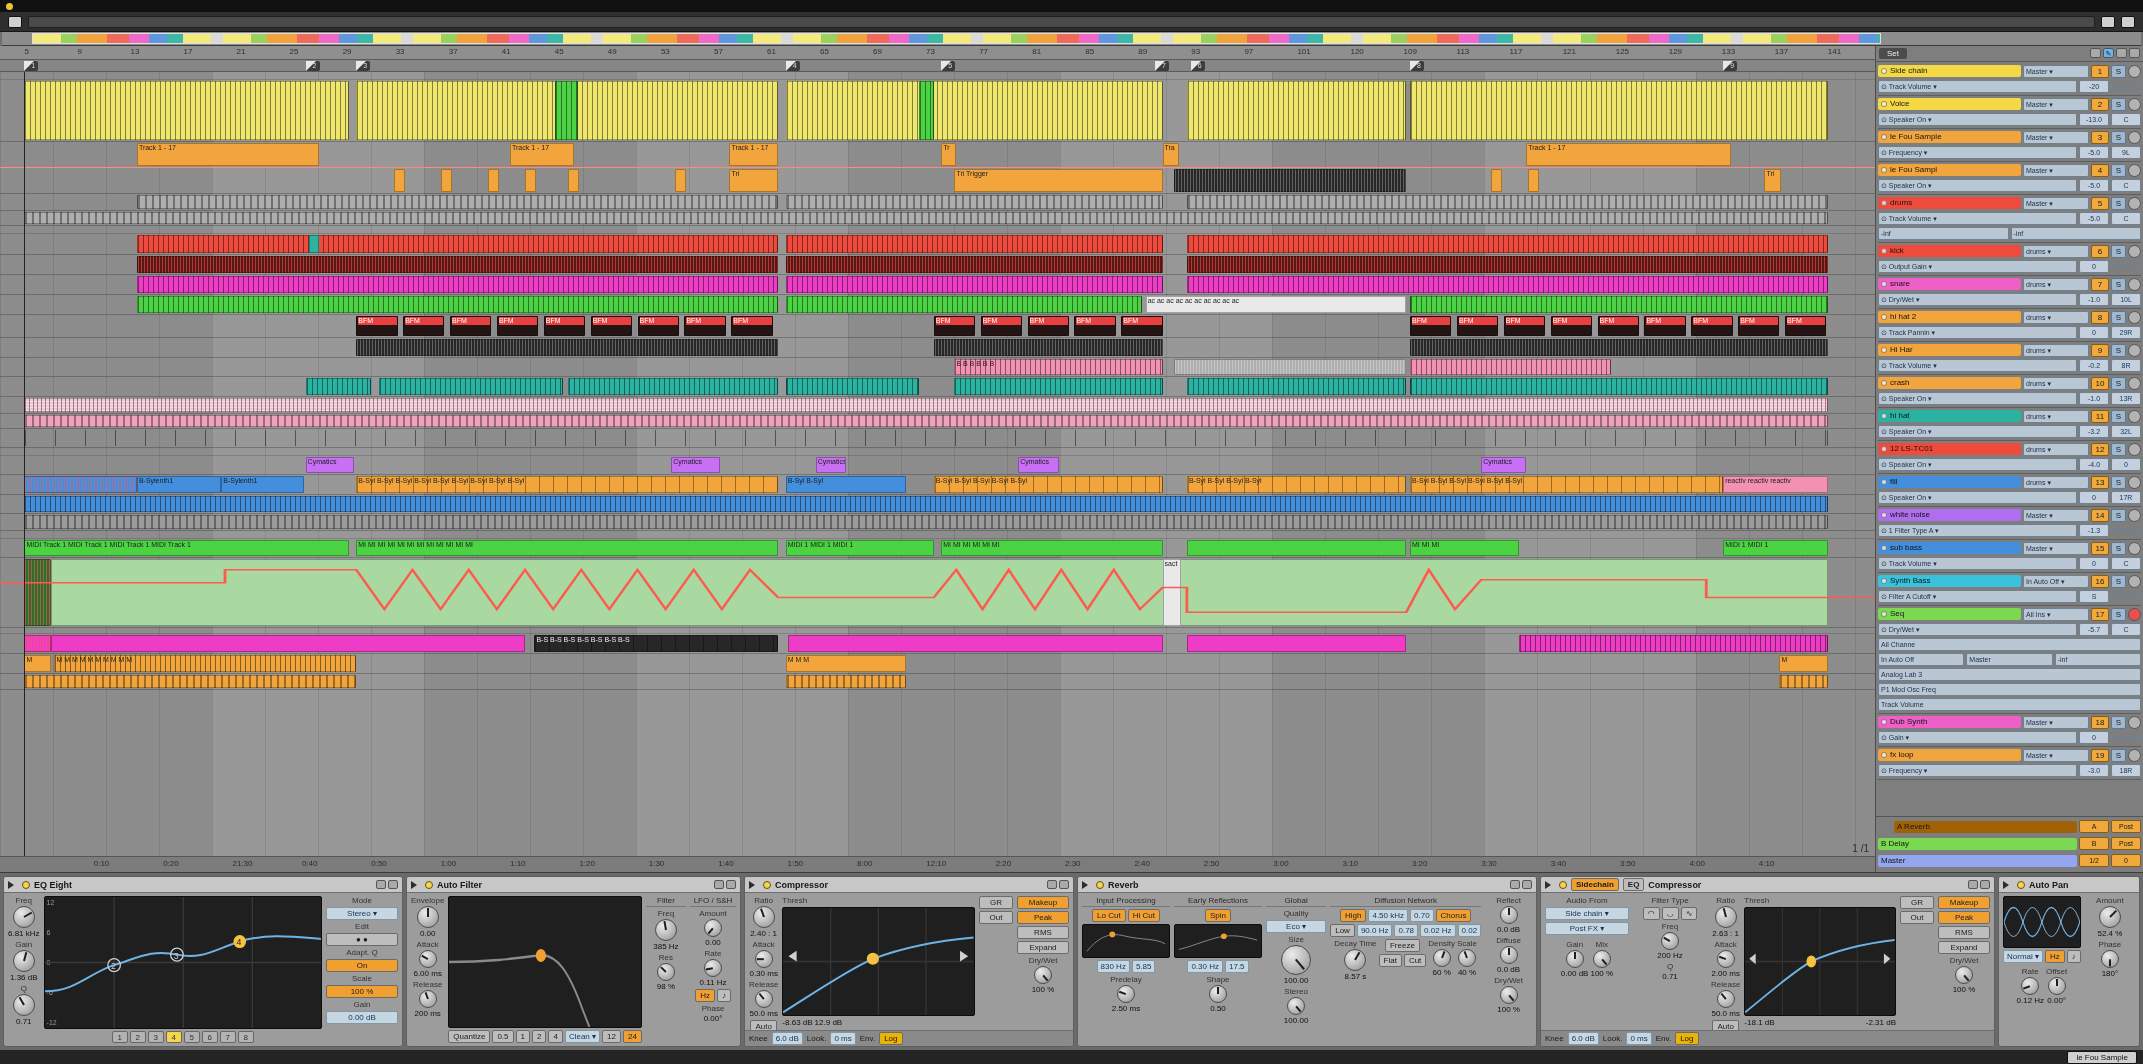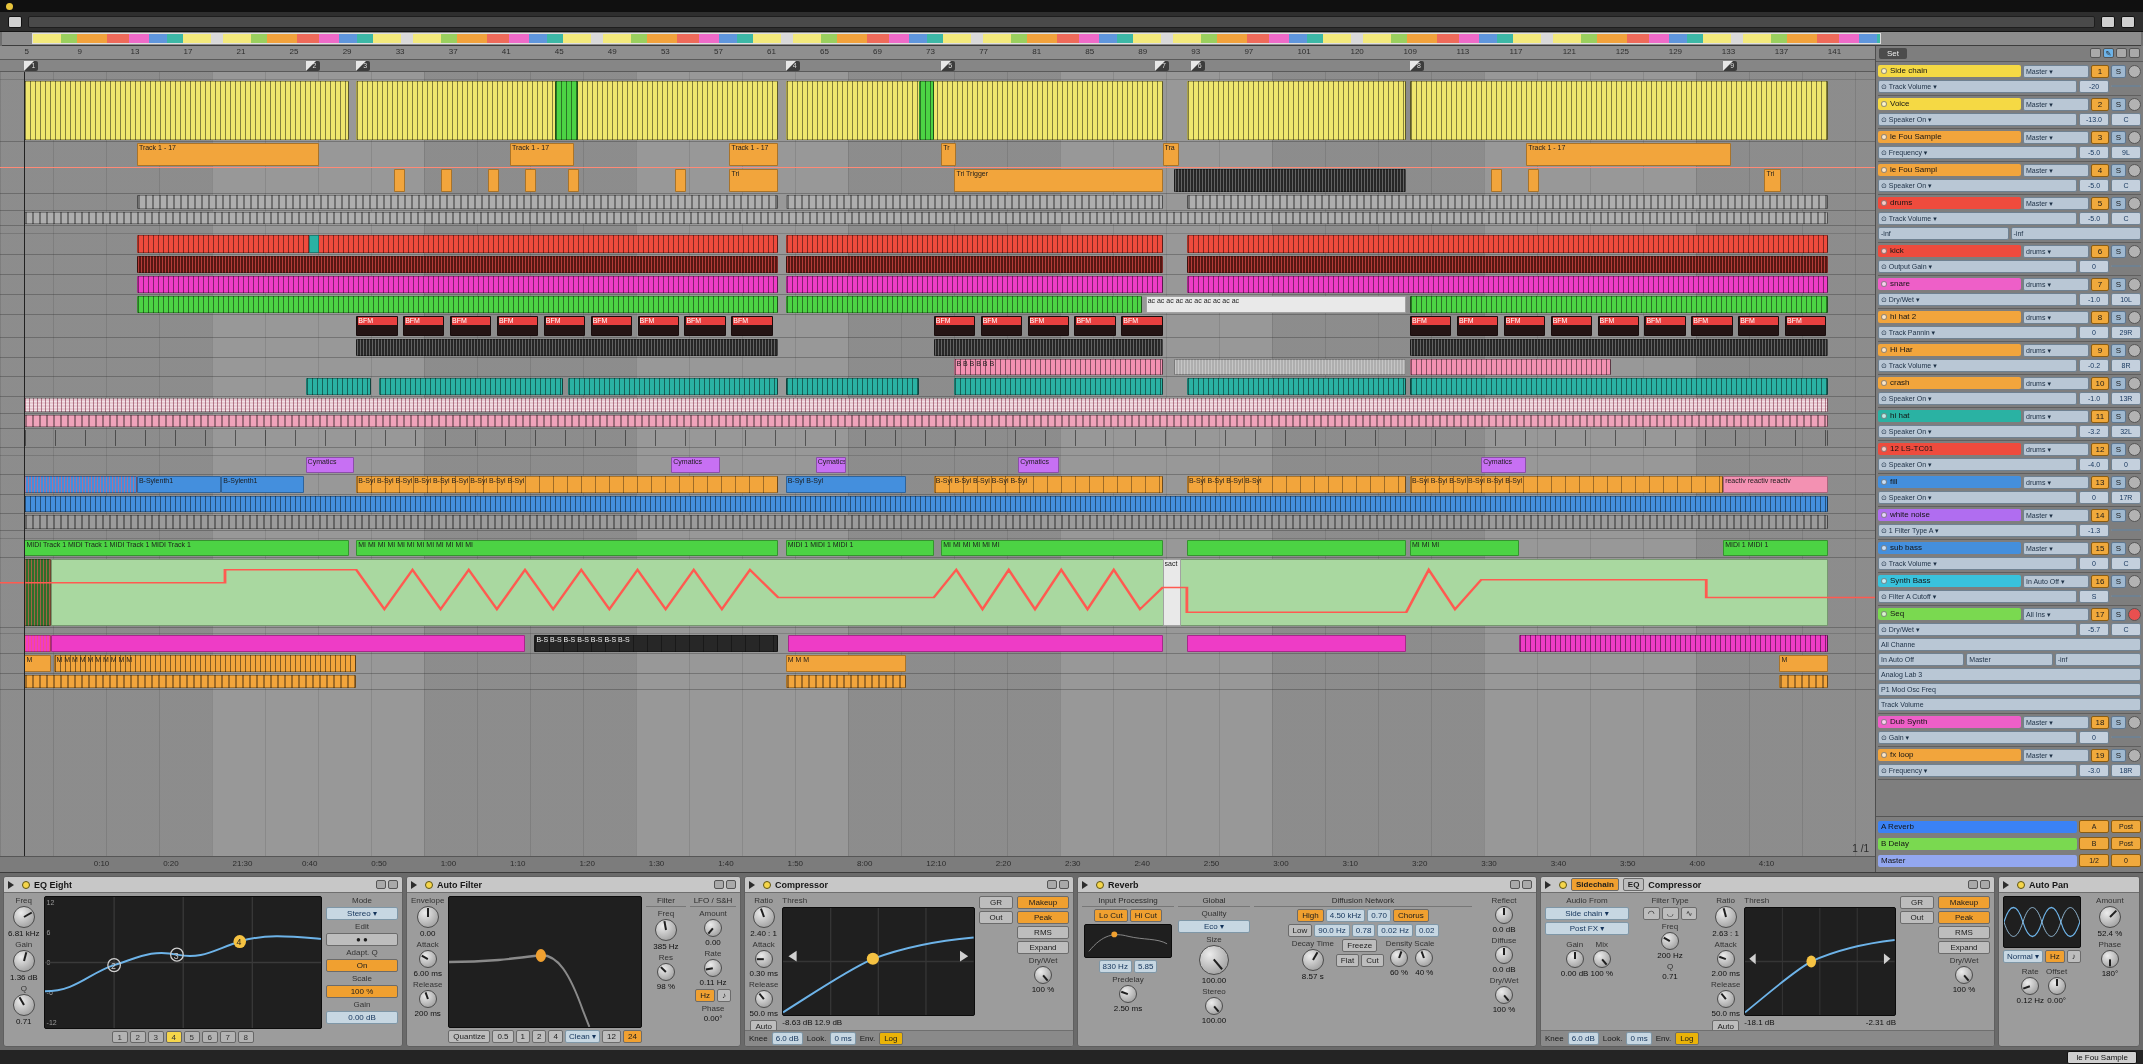--- a/index.html
+++ b/index.html
@@ -874,21 +874,21 @@
             </div>
             <div class="trk-r">
               <div class="trk-ctrl">⊙ Frequency ▾</div>
               <div class="trk-val">-3.0</div>
               <div class="trk-val">18R</div>
             </div>
           </div>
         </div>
       <div class="return-list">
           <div class="ret">
-            <div class="ret-name" style="background: #3b82f6;">A Reverb</div>
+            <div class="ret-name" style="background: #a16207; margin-left: 16px;">A Reverb</div>
             <div class="ret-num">A</div>
             <div class="ret-badge">Post</div>
           </div>
           <div class="ret">
             <div class="ret-name" style="background: rgb(122, 217, 80);">B Delay</div>
             <div class="ret-num">B</div>
             <div class="ret-badge">Post</div>
           </div>
           <div class="ret">
             <div class="ret-name" style="background: rgb(147, 167, 240);">Master</div>
@@ -1195,20 +1195,41 @@
           <div class="row">
             <div class="vbx">830 Hz</div>
             <div class="vbx">5.85</div>
           </div>
           <div class="kb">
             <div class="kl">Predelay</div>
             <div class="knob sm">
                 <i style="transform:rotate(-70deg)"></i>
               </div>
             <div class="kv">2.50 ms</div>
+          </div>
+        </div>
+        <div class="col" style="width:92px">
+          <div class="sec-title">Early Reflections</div>
+          <div class="btn on">Spin</div>
+          <div class="display" style="width:88px;height:34px">
+            <svg class="auto-svg" viewBox="0 0 88 34" preserveAspectRatio="none">
+              <path d="M4,26 C20,22 36,14 50,12 C64,10 76,14 84,16" fill="none" stroke="#8a8a8a"></path>
+              <circle cx="50" cy="12" r="3" fill="#f0a030"></circle>
+            </svg>
+          </div>
+          <div class="row">
+            <div class="vbx">0.30 Hz</div>
+            <div class="vbx">17.5</div>
+          </div>
+          <div class="kb">
+            <div class="kl">Shape</div>
+            <div class="knob sm">
+                <i style="transform:rotate(0deg)"></i>
+              </div>
+            <div class="kv">0.50</div>
           </div>
         </div>
         <div class="col" style="width:72px">
           <div class="sec-title">Global</div>
           <div class="kl">Quality</div>
           <div class="vbx" style="width:100%"><span>Eco</span> ▾</div>
           <div class="kb">
             <div class="kl">Size</div>
             <div class="knob lg">
                 <i style="transform:rotate(140deg)"></i>

